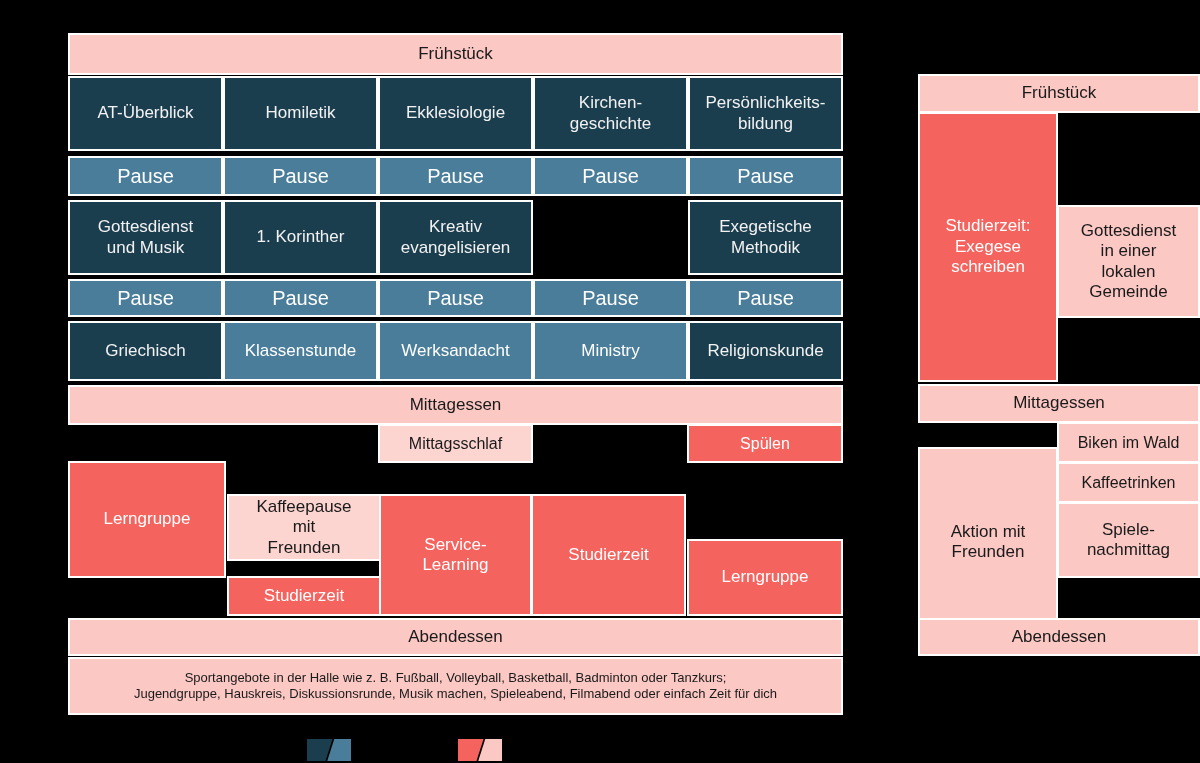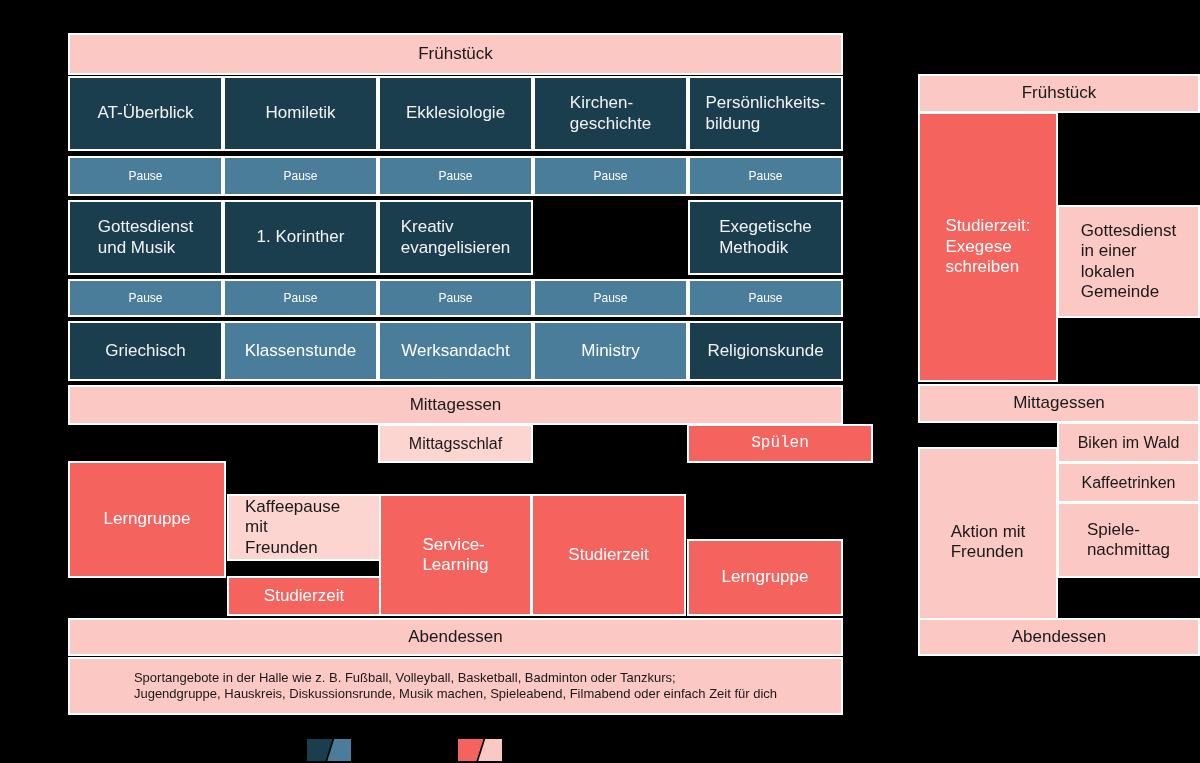--- a/index.html
+++ b/index.html
@@ -9,34 +9,34 @@
     font-family: "Liberation Sans", sans-serif;
     overflow: hidden;
   }
   #root { position: relative; width: 1200px; height: 763px; }
 
   .cell {
     position: absolute;
     display: flex;
     align-items: center;
     justify-content: center;
-    text-align: left;
+    text-align: center;
     line-height: 1.2;
     border: 2px solid #ffffff;
     overflow: hidden;
     padding: 2px 16px;
   }
   .c-dark   { background: #1b3e4f; color: #f2f2f2; }
   .c-mid    { background: #4a7d99; color: #ffffff; }
   .c-red    { background: #f5635f; color: #ffffff; }
   .c-pinkL  { background: #fbc8c4; color: #1a1a1a; }
   .c-pinkM  { background: #fcd4d0; color: #1a1a1a; }
 
   .fs-course { font-size: 17px; }
-  .fs-pause  { font-size: 12px; }
+  .fs-pause  { font-size: 20px; }
   .fs-meal   { font-size: 17px; }
   .fs-small  { font-size: 16px; }
   .fs-foot   { font-size: 13px; }
   .swatch {
     position: absolute;
     width: 44px; height: 22px;
     overflow: hidden;
   }
   .swatch .half-l, .swatch .half-r {
     position: absolute; top: 0; height: 100%; width: 100%;
@@ -125,21 +125,21 @@
     </div>
     <div class="cell c-dark fs-course" style="left: 688px; top: 321px; width: 155px; height: 60px;">
       <span>Religionskunde</span>
     </div>
     <div class="cell c-pinkL fs-meal" style="left: 68px; top: 385px; width: 775px; height: 40px;">
       <span>Mittagessen</span>
     </div>
     <div class="cell c-pinkM fs-small" style="left: 378px; top: 424px; width: 155px; height: 39px;">
       <span>Mittagsschlaf</span>
     </div>
-    <div class="cell c-red fs-small" style="left: 687px; top: 424px; width: 186px; height: 39px; font-family: Liberation Mono, monospace;">
+    <div class="cell c-red fs-small" style="left: 687px; top: 424px; width: 156px; height: 39px;">
       <span>Spülen</span>
     </div>
     <div class="cell c-red fs-course" style="left: 68px; top: 461px; width: 158px; height: 117px;">
       <span>Lerngruppe</span>
     </div>
     <div class="cell c-pinkM fs-course" style="left: 227px; top: 494px; width: 154px; height: 67px;">
       <span>Kaffeepause mit<br>Freunden</span>
     </div>
     <div class="cell c-red fs-course" style="left: 227px; top: 576px; width: 154px; height: 40px;">
       <span>Studierzeit</span>

